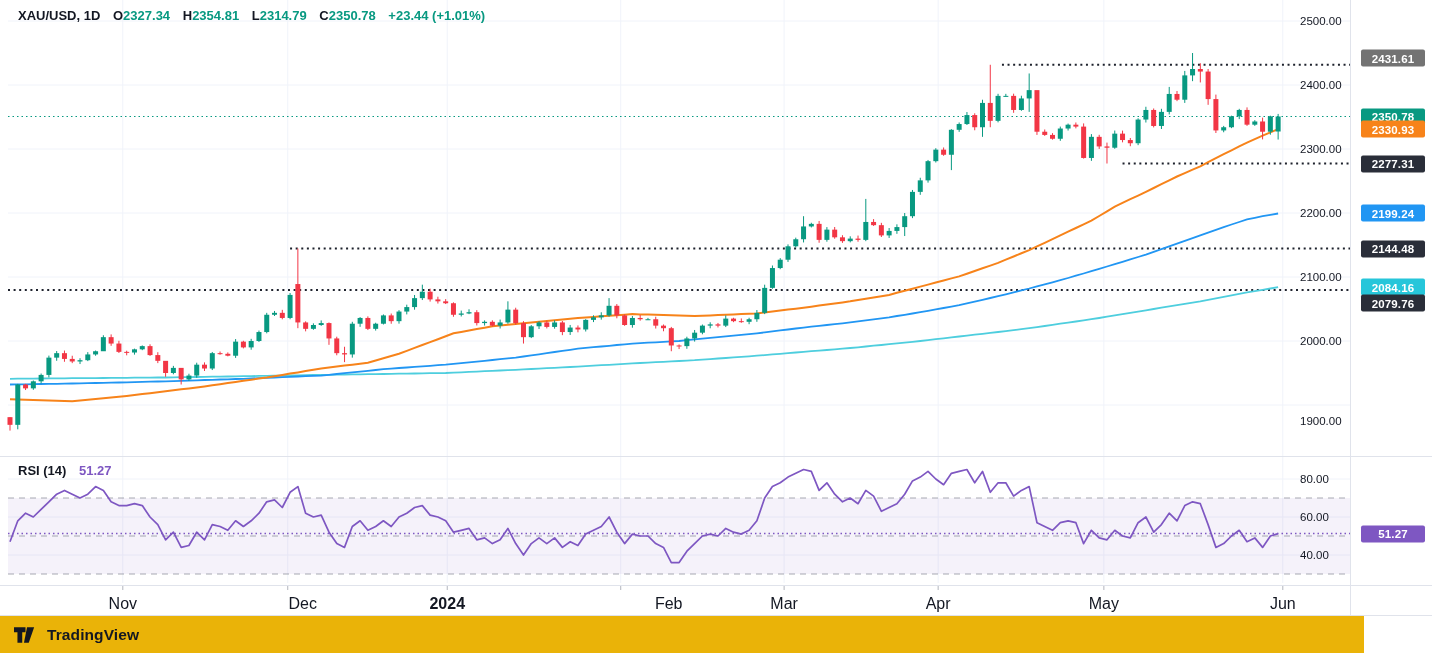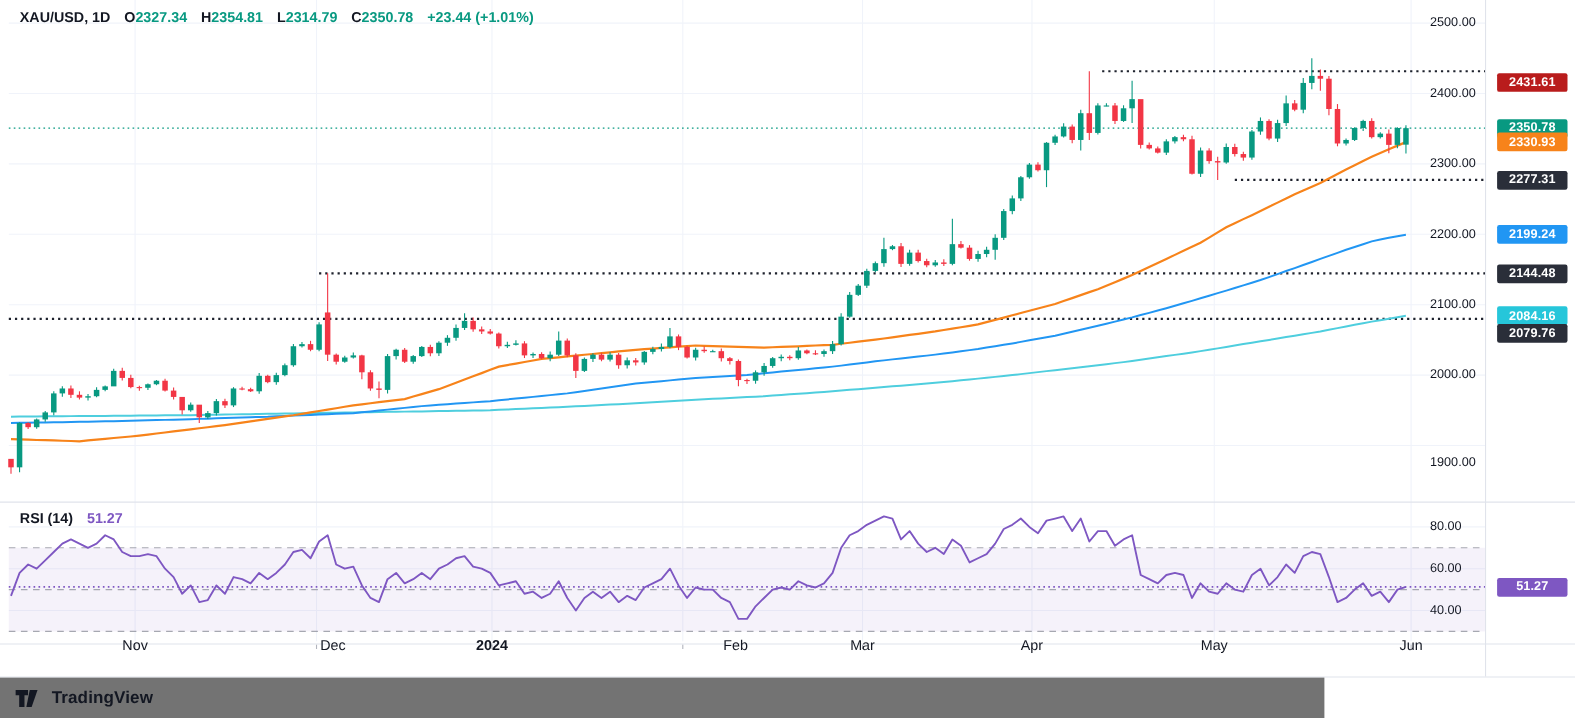--- a/index.html
+++ b/index.html
@@ -10,23 +10,23 @@
   .legend .sp{margin-left:9px;}
   .green{color:#089981;}
   .c-ma50{color:#f7831a;}
   .c-ma100{color:#2196f3;}
   .c-ma200{color:#26c6da;}
   .c-rsi{color:#7e57c2;}
   .plabel{position:absolute;left:1300px;font-size:11.5px;color:#131722;transform:translateY(-50%);z-index:1;}
   .badge{position:absolute;left:1361px;width:64px;height:17px;border-radius:2px;color:#fff;
          font-size:11.5px;font-weight:700;display:flex;align-items:center;justify-content:center;
          transform:translateY(-50%);z-index:3;letter-spacing:.1px;}
-  .tlabel{position:absolute;top:579px;font-size:13px;color:#131722;transform:translateX(-50%);z-index:2;text-align:right;}
+  .tlabel{position:absolute;top:595px;font-size:16px;color:#131722;transform:translateX(-50%);z-index:2;text-align:right;}
   .tlabel.bold{font-weight:700;}
-  .footer{position:absolute;left:0;top:616px;width:1204px;height:37px;background:#737373;
+  .footer{position:absolute;left:0;top:616px;width:1364px;height:37px;background:#eab308;
           display:flex;align-items:center;z-index:4;}
   .brand{margin-left:10px;font-size:15.5px;font-weight:600;color:#131722;letter-spacing:.1px;}
   .logo{margin-left:14px;display:flex;align-items:center;}
 </style>
 </head>
 <body>
 
 <div id="app">
 
   <svg id="cv" width="1432" height="653">
@@ -422,21 +422,21 @@
       <div class="plabel" style="top: 21px;">2500.00</div>
       <div class="plabel" style="top: 85px;">2400.00</div>
       <div class="plabel" style="top: 149px;">2300.00</div>
       <div class="plabel" style="top: 213px;">2200.00</div>
       <div class="plabel" style="top: 277px;">2100.00</div>
       <div class="plabel" style="top: 341px;">2000.00</div>
       <div class="plabel" style="top: 405px; margin-top: 16px;">1900.00</div>
       <div class="plabel" style="top: 479px;">80.00</div>
       <div class="plabel" style="top: 517px;">60.00</div>
       <div class="plabel" style="top: 555px;">40.00</div>
-      <div class="badge" style="background: #b91c1c; top: 75px; text-align: right;">2431.61</div>
+      <div class="badge" style="background: #737373; top: 58px; text-align: right;">2431.61</div>
       <div class="badge" style="background: rgb(8, 153, 129); top: 116.501px;">2350.78</div>
       <div class="badge" style="background: rgb(247, 131, 26); top: 129.205px;">2330.93</div>
       <div class="badge" style="background: rgb(42, 46, 57); top: 163.522px;">2277.31</div>
       <div class="badge" style="background: rgb(33, 150, 243); top: 213.486px;">2199.24</div>
       <div class="badge" style="background: rgb(42, 46, 57); top: 248.533px;">2144.48</div>
       <div class="badge" style="background: rgb(38, 198, 218); top: 287.138px;">2084.16</div>
       <div class="badge" style="background: rgb(42, 46, 57); top: 303px;">2079.76</div>
       <div class="badge" style="background: rgb(126, 87, 194); top: 533.587px;">51.27</div>
     </div>
   <div id="timeAxis">

